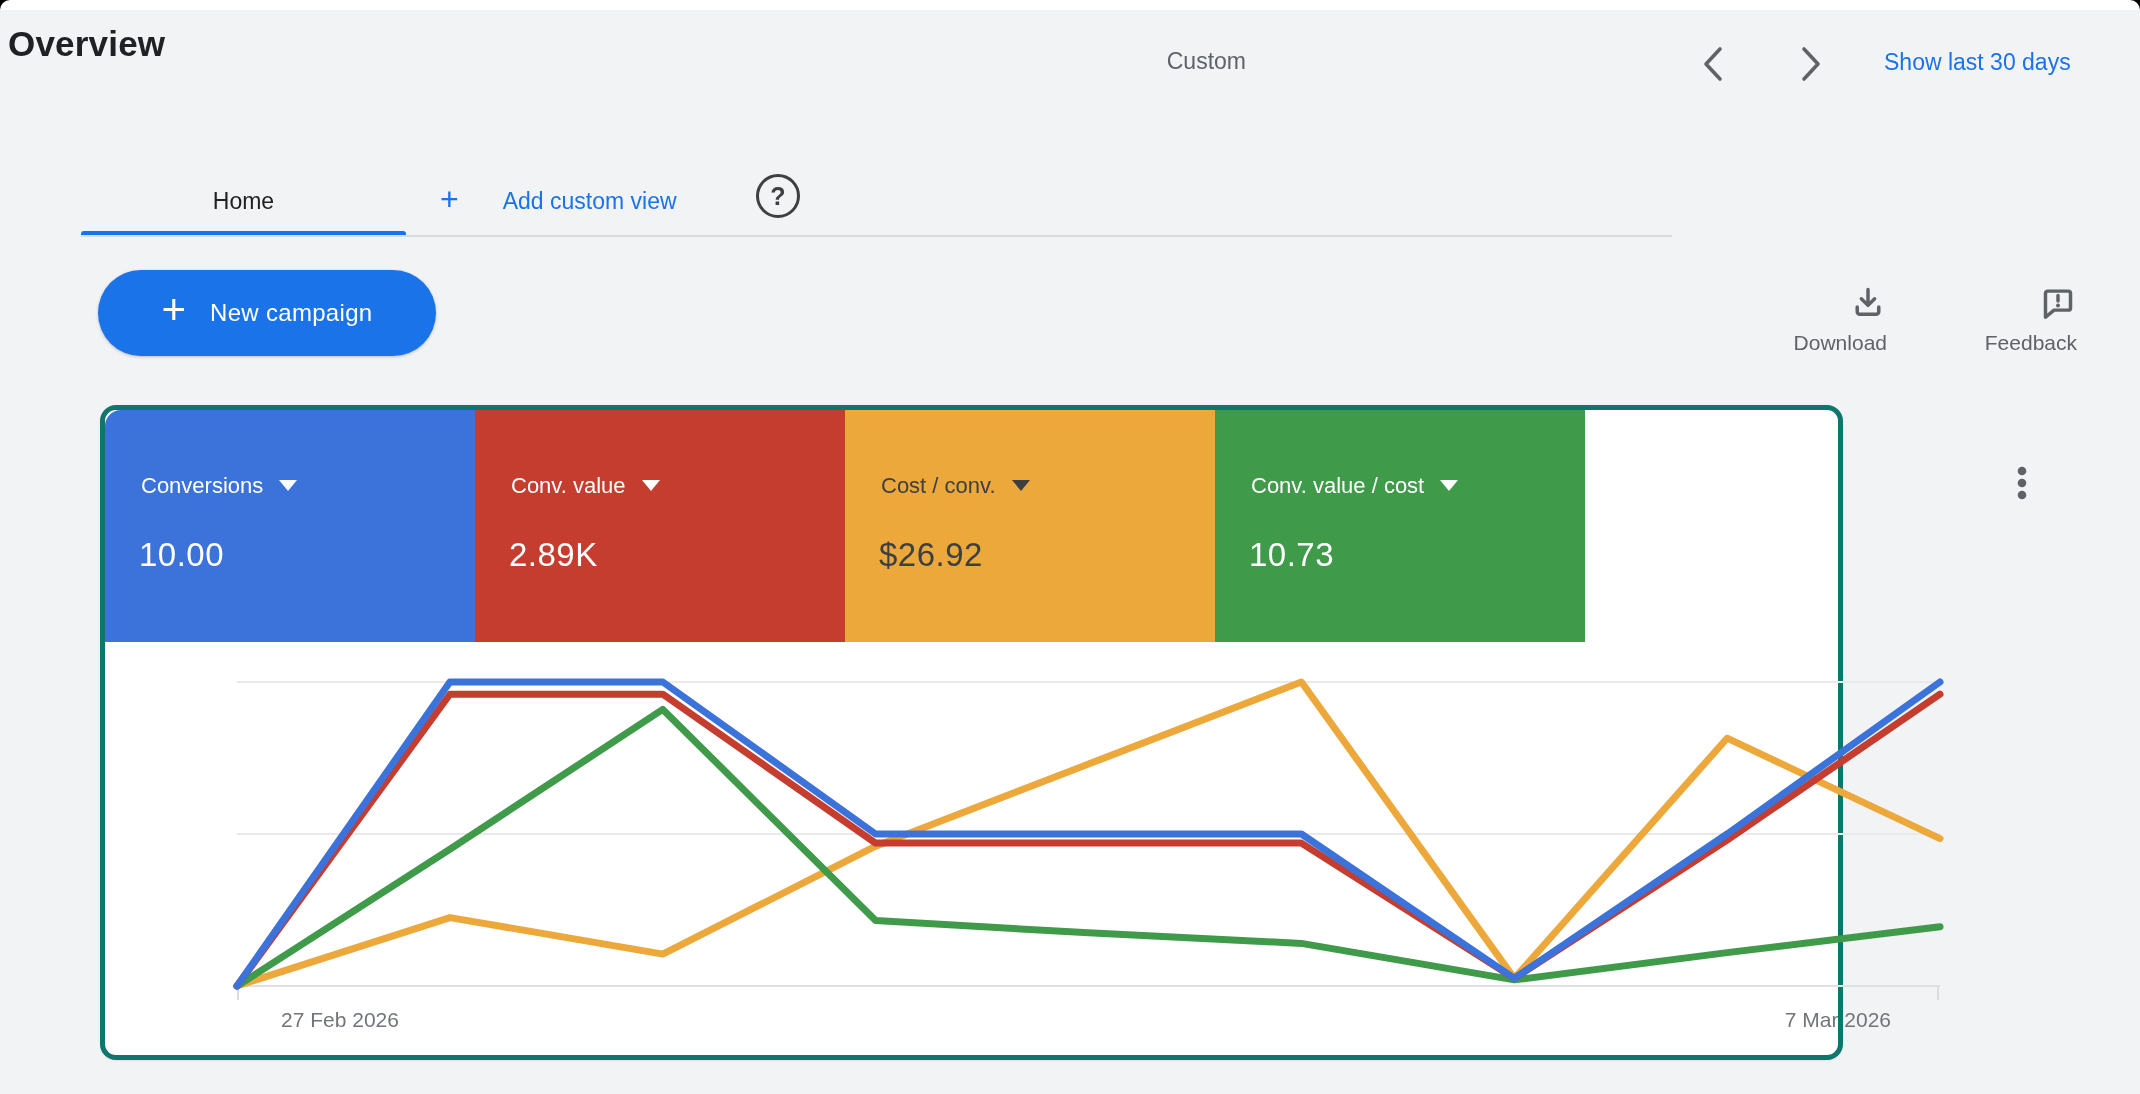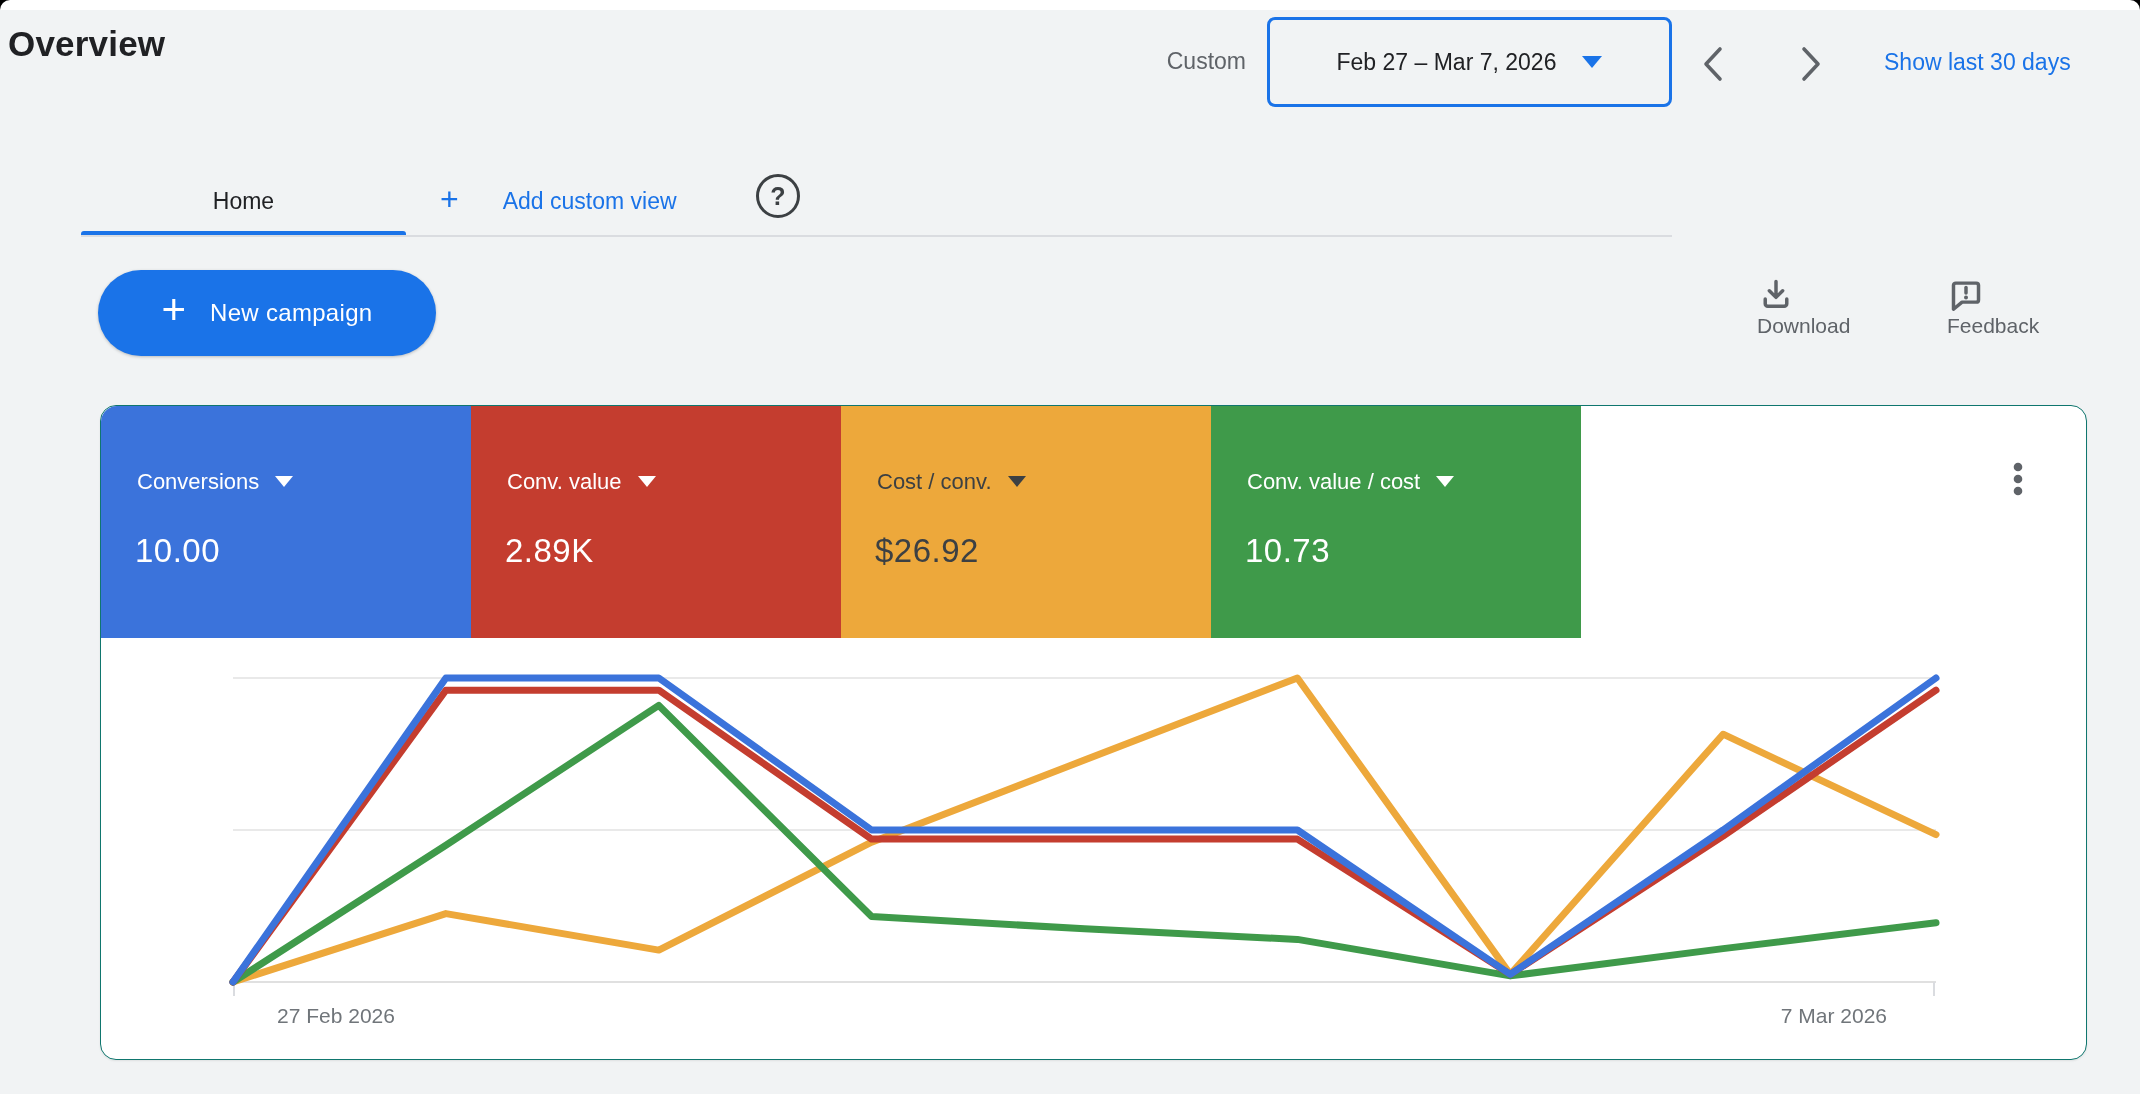--- a/index.html
+++ b/index.html
@@ -37,27 +37,27 @@
   .help-btn{position:absolute;left:756px;top:174px;width:44px;height:44px;border-radius:50%;border:3.5px solid #3c4043;background:none;cursor:pointer;display:flex;align-items:center;justify-content:center;font-size:25px;font-weight:700;color:#3c4043;font-family:inherit;}
 
   .new-campaign{
     position:absolute;left:98px;top:270px;width:338px;height:86px;border:none;border-radius:43px;
     background:#1a73e8;color:#fff;display:flex;align-items:center;justify-content:center;gap:24px;cursor:pointer;
     font-family:inherit;box-shadow:0 1px 3px rgba(60,64,67,.3);
   }
   .new-campaign .plus{font-size:42px;font-weight:300;line-height:1;transform:translateY(-3px);}
   .new-campaign .lbl{font-size:24px;font-weight:500;letter-spacing:.3px;}
 
-  .tool{position:absolute;top:276px;width:130px;display:flex;flex-direction:column;align-items:flex-start;background:none;border:none;cursor:pointer;color:#5f6368;font-family:inherit;}
+  .tool{position:absolute;top:284px;width:130px;display:flex;flex-direction:column;align-items:flex-end;gap:9px;background:none;border:none;cursor:pointer;color:#5f6368;font-family:inherit;}
   .tool.download{left:1757px;} .tool.feedback{left:1947px;}
   .tool .lbl{font-size:21px;color:#5f6368;}
 
   .card{
-    position:absolute;left:100px;top:405px;width:1987px;height:655px;background:#fff;
-    border:1px solid #0f766e;border-radius:16px;box-shadow:0 1px 2px rgba(60,64,67,.1);
+    position:absolute;left:100px;top:405px;width:1743px;height:655px;background:#fff;
+    border:5px solid #0f766e;border-radius:16px;box-shadow:0 1px 2px rgba(60,64,67,.1);
   }
   .scorecard{position:absolute;top:0;height:232px;width:370px;cursor:pointer;}
   .scorecard.first{border-radius:16px 0 0 0;}
   .scorecard .sc-label{position:absolute;left:36px;top:63px;font-size:22px;font-weight:400;display:flex;align-items:center;}
   .scorecard .sc-value{position:absolute;left:34px;top:126px;font-size:33px;font-weight:400;letter-spacing:.5px;}
 
   .menu-btn{position:absolute;left:1893px;top:49px;width:48px;height:48px;background:none;border:none;cursor:pointer;}
 
   .trend-svg{position:absolute;left:0;top:232px;}
   .axis-label{position:absolute;top:598px;font-size:21px;color:#70757a;}
@@ -68,24 +68,20 @@
 <body>
 
 <div class="stage">
   <div class="top-black"></div>
   <div class="top-white"></div>
 
   <h1 class="page-title">Overview</h1>
 
   <div class="custom-label">Custom</div>
 
-  <button class="date-box">
-    <span>Feb 27 – Mar 7, 2026</span>
-    <span class="caret"></span>
-  </button>
 
   <button class="chev prev">
     <svg width="26" height="38" viewBox="0 0 26 38">
       <polyline points="20,4 6,19 20,34" fill="none" stroke="#5f6368" stroke-width="3.6" stroke-linecap="round" stroke-linejoin="round"></polyline>
     </svg>
   </button>
   <button class="chev next">
     <svg width="26" height="38" viewBox="0 0 26 38">
       <polyline points="6,4 20,19 6,34" fill="none" stroke="#5f6368" stroke-width="3.6" stroke-linecap="round" stroke-linejoin="round"></polyline>
     </svg>

